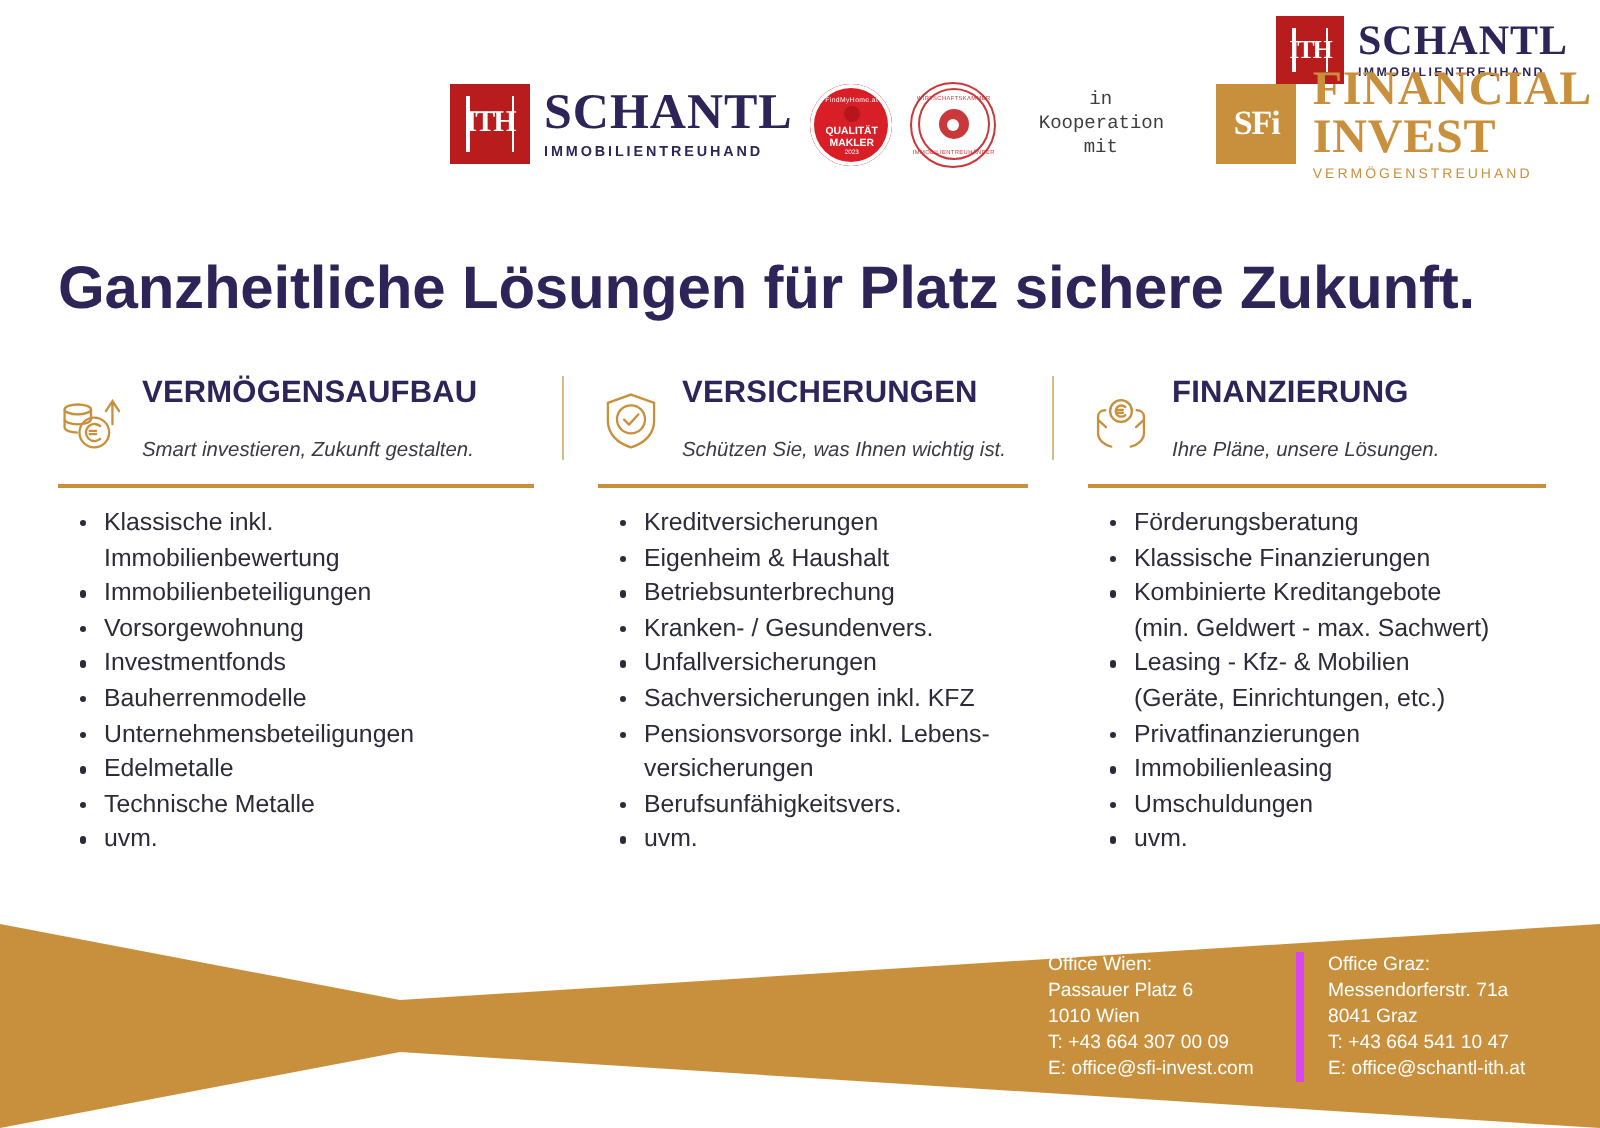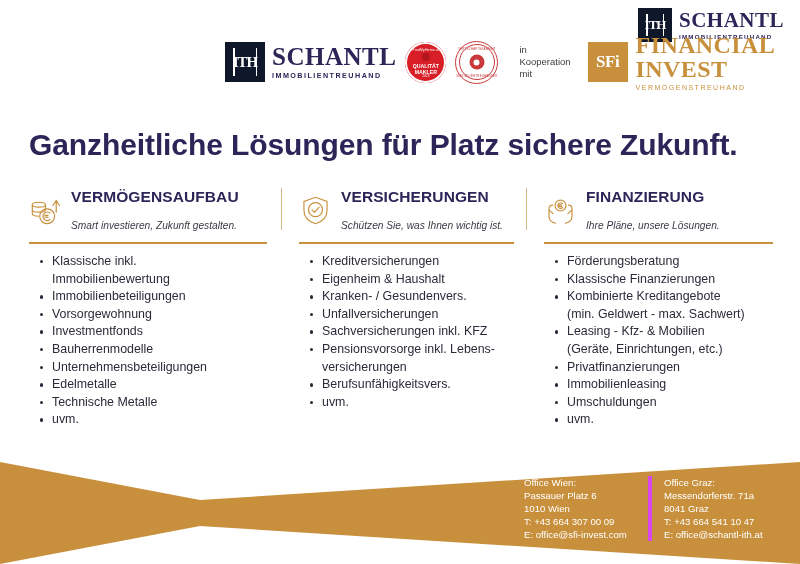--- a/index.html
+++ b/index.html
@@ -36,21 +36,21 @@
     gap: 9px;
   }
   .ith-logo {
     display: flex;
     align-items: center;
     gap: 7px;
   }
   .ith-mark {
     width: 40px;
     height: 40px;
-    background: #0f172a;
+    background: #b91c1c;
     position: relative;
     flex: none;
   }
   .ith-mark .ith-text {
     position: absolute;
     left: 0; right: 0; top: 50%;
     transform: translateY(-50%);
     text-align: center;
     color: #ffffff;
     font-size: 15px;
@@ -142,24 +142,25 @@
     text-align: center; color: #c9383a;
     font-size: 2.9px; letter-spacing: .2px;
   }
   .seal-outline .arc-top { top: 5px; }
   .seal-outline .arc-bot { bottom: 5px; }
 
   .coop {
     color: #3d3d3d;
     font-size: 9.5px;
     line-height: 12px;
-    text-align: left;
+    text-align: center;
     width: 62px;
     margin-left: 12px;
-    margin-right: 8px;
+    margin-right: 18px;
+    font-family: Liberation Mono, monospace;
   }
 
   .sfi-logo {
     display: flex;
     align-items: center;
     gap: 8px;
   }
   .sfi-mark {
     width: 40px; height: 40px;
     background: #c8903c;
@@ -435,20 +436,21 @@
         </svg>
         <div class="col-titles">
           <div class="col-title">VERSICHERUNGEN</div>
           <div class="col-sub">Schützen Sie, was Ihnen wichtig ist.</div>
         </div>
       </div>
       <div class="col-rule"></div>
       <ul class="bullets">
         <li>Kreditversicherungen</li>
         <li>Eigenheim &amp; Haushalt</li>
+        <li>Betriebsunterbrechung</li>
         <li>Kranken- / Gesundenvers.</li>
         <li>Unfallversicherungen</li>
         <li>Sachversicherungen inkl. KFZ</li>
         <li>Pensionsvorsorge inkl. Lebens-</li>
         <li class="cont">versicherungen</li>
         <li>Berufsunfähigkeitsvers.</li>
         <li>uvm.</li>
       </ul>
     </div>
 

